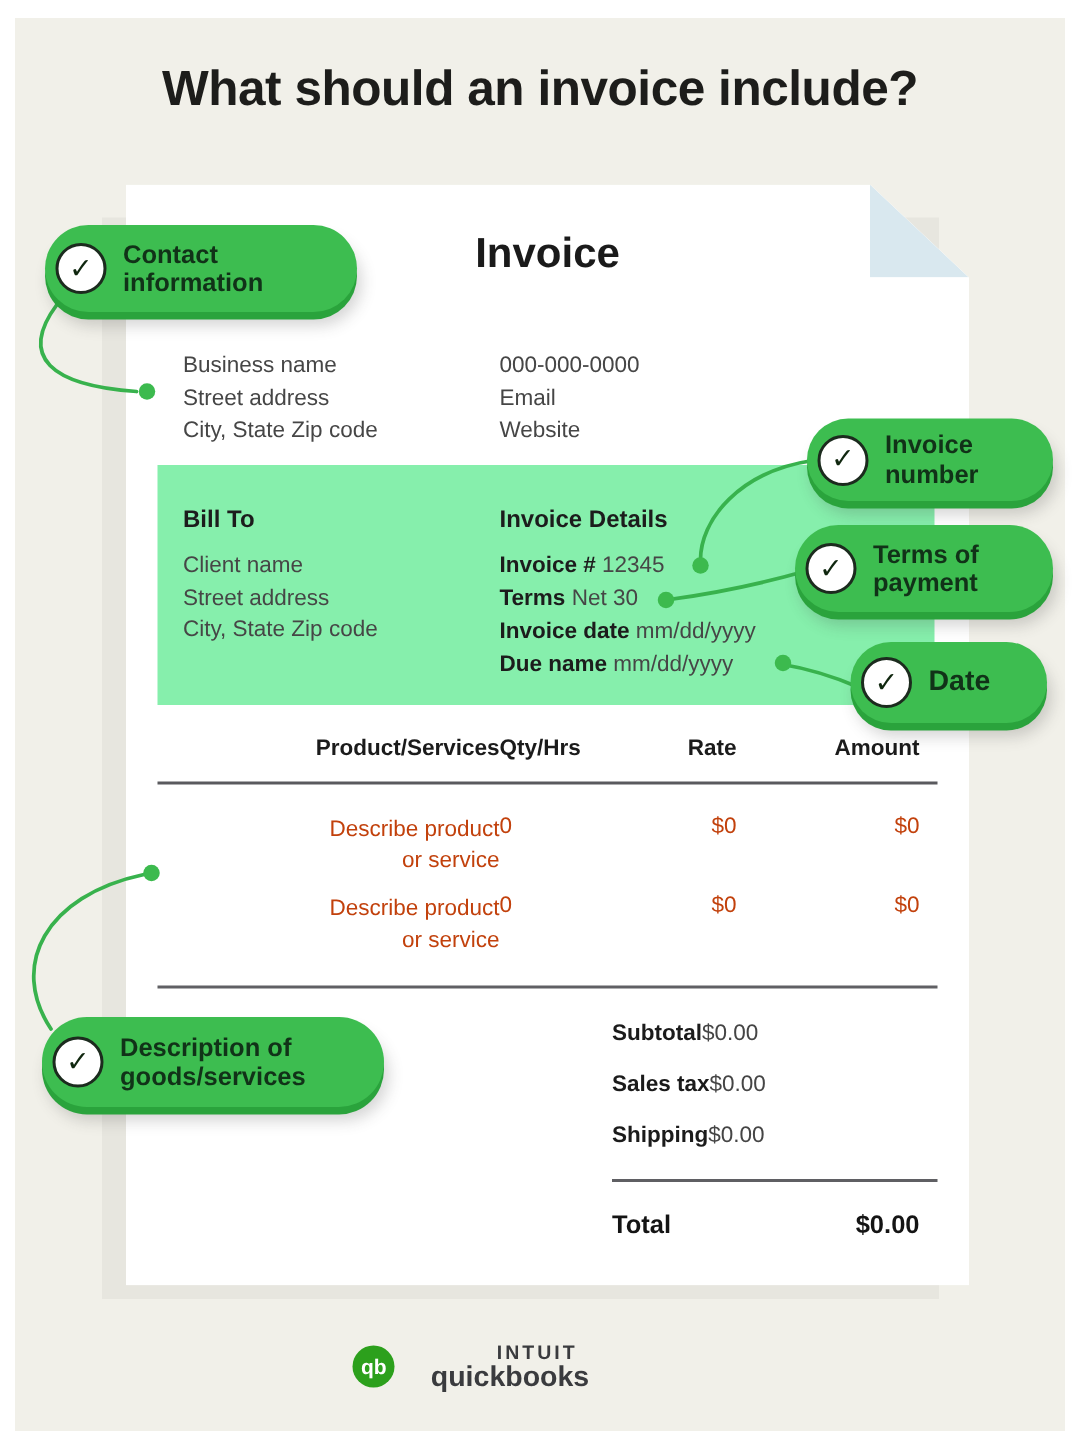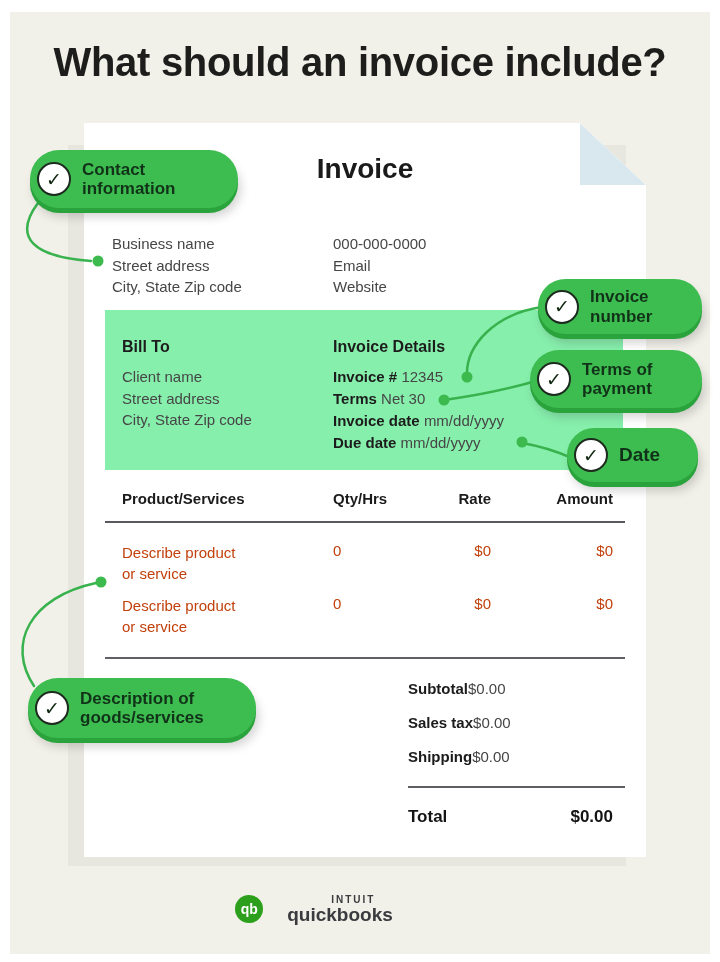--- a/index.html
+++ b/index.html
@@ -1,47 +1,47 @@
 <!DOCTYPE html>
 <html><head>
 <meta charset="utf-8">
 <style>
   * { margin:0; padding:0; box-sizing:border-box; }
   body { background:#ffffff; font-family:"Liberation Sans","DejaVu Sans",sans-serif; }
   .canvas { position:relative; width:720px; height:962px; background:#ffffff; overflow:hidden; }
   .bg { position:absolute; left:10px; top:12px; right:10px; bottom:8px; background:#f1f0e9; }
 
   .headline { position:absolute; top:40px; left:0; width:720px; text-align:center;
-    font-size:40px; font-weight:bold; color:#1d1d1b; letter-spacing:-0.3px; }
+    font-size:33px; font-weight:bold; color:#1d1d1b; letter-spacing:-0.3px; }
 
   .backsheet { position:absolute; left:68px; top:145px; width:558px; height:721px; background:#e7e6df; }
 
   .paper { position:absolute; left:84px; top:123px; width:562px; height:734px; background:#ffffff;
     clip-path:polygon(0 0, 496px 0, 562px 62px, 562px 100%, 0 100%); }
   .fold { position:absolute; left:496px; top:0; width:66px; height:62px; background:#d9e8ef;
     clip-path:polygon(0 0, 100% 100%, 0 100%); }
 
   .inv-title { position:absolute; top:30px; left:0; width:100%; text-align:center;
     font-size:28px; font-weight:bold; color:#1a1a1a; }
 
   .line { font-size:15px; line-height:21.5px; color:#464646; }
   .bold-head { font-size:16px; font-weight:bold; color:#1c1c1c; }
 
-  .from-left  { position:absolute; left:28px;  top:110px; }
+  .from-left  { position:absolute; left:38px;  top:110px; }
   .from-right { position:absolute; left:249px; top:110px; }
 
   .bluebox { position:absolute; left:21px; top:187px; width:518px; height:160px; background:#86efac; }
   .billto  { position:absolute; left:17px;  top:28px; }
   .details { position:absolute; left:228px; top:28px; }
   .billto .bold-head, .details .bold-head { margin-bottom:10px; }
   .kv { font-size:15px; line-height:22px; color:#464646; }
   .kv b { color:#1c1c1c; }
 
   .tgrid { position:absolute; left:38px; width:491px; display:flex; }
-  .c1 { width:211px; text-align:left; }
+  .c1 { width:211px; text-align:right; }
   .c2 { width:80px;  text-align:left; }
   .c3 { width:78px;  text-align:right; }
   .c4 { width:122px; text-align:right; }
   .thead { top:367px; font-size:15px; font-weight:bold; color:#1b1b1b; }
   .trow  { font-size:15px; color:#c2410c; }
   .trow .c1 { white-space:pre-line; line-height:21px; }
   .rule  { position:absolute; left:21px; width:520px; height:2px; background:#5a5a5e; }
   .rule.r1 { top:398px; }
   .rule.r2 { top:534px; background:#606064; }
 
@@ -65,21 +65,21 @@
   .pill-invnum   { left:538px; top:279px; width:164px; height:55px; }
   .pill-terms    { left:530px; top:350px; width:172px; height:58px; }
   .pill-date     { left:567px; top:428px; width:131px; height:54px; }
   .pill-date .label { font-size:19px; }
   .pill-desc     { left:28px;  top:678px; width:228px; height:60px; }
 
   .footer-logo { position:absolute; left:0; top:894px; width:628px; display:flex;
     align-items:center; justify-content:center; gap:24px; }
   .qb-circle { width:28px; height:28px; border-radius:50%; background:#2ca01c; color:#ffffff;
     display:flex; align-items:center; justify-content:center; font-size:14px; font-weight:bold; }
-  .wordmark .intuit { font-size:10px; font-weight:bold; letter-spacing:2px; color:#3a3b3e;padding-left:44px; }
+  .wordmark .intuit { font-size:13px; font-weight:bold; letter-spacing:2px; color:#3a3b3e;padding-left:44px; }
   .wordmark .qbooks { font-size:19px; font-weight:bold; color:#3a3b3e; line-height:1.05; }
 </style>
 </head>
 <body>
 
 <div class="canvas">
   <div class="bg"></div>
 
   <div class="headline">What should an invoice include?</div>
 
@@ -106,21 +106,21 @@
         <div class="bold-head">Bill To</div>
         <div class="line">Client name</div>
         <div class="line">Street address</div>
         <div class="line">City, State Zip code</div>
       </div>
       <div class="details">
         <div class="bold-head">Invoice Details</div>
         <div class="kv"><b>Invoice #</b> <span>12345</span></div>
         <div class="kv"><b>Terms</b> <span>Net 30</span></div>
         <div class="kv"><b>Invoice date</b> <span>mm/dd/yyyy</span></div>
-        <div class="kv"><b>Due date</b> <span>mm/dd/yyyy</span></div>
+        <div class="kv"><b>Due name</b> <span>mm/dd/yyyy</span></div>
       </div>
     </div>
 
     <div class="tgrid thead">
       <div class="c1">Product/Services</div>
       <div class="c2">Qty/Hrs</div>
       <div class="c3">Rate</div>
       <div class="c4">Amount</div>
     </div>
     <div class="rule r1"></div>

